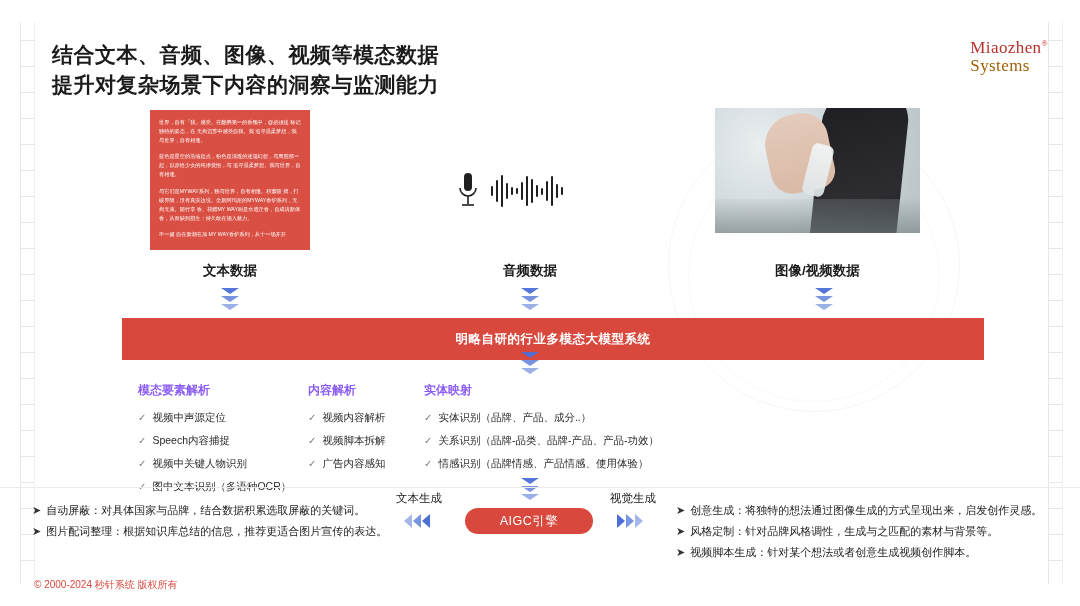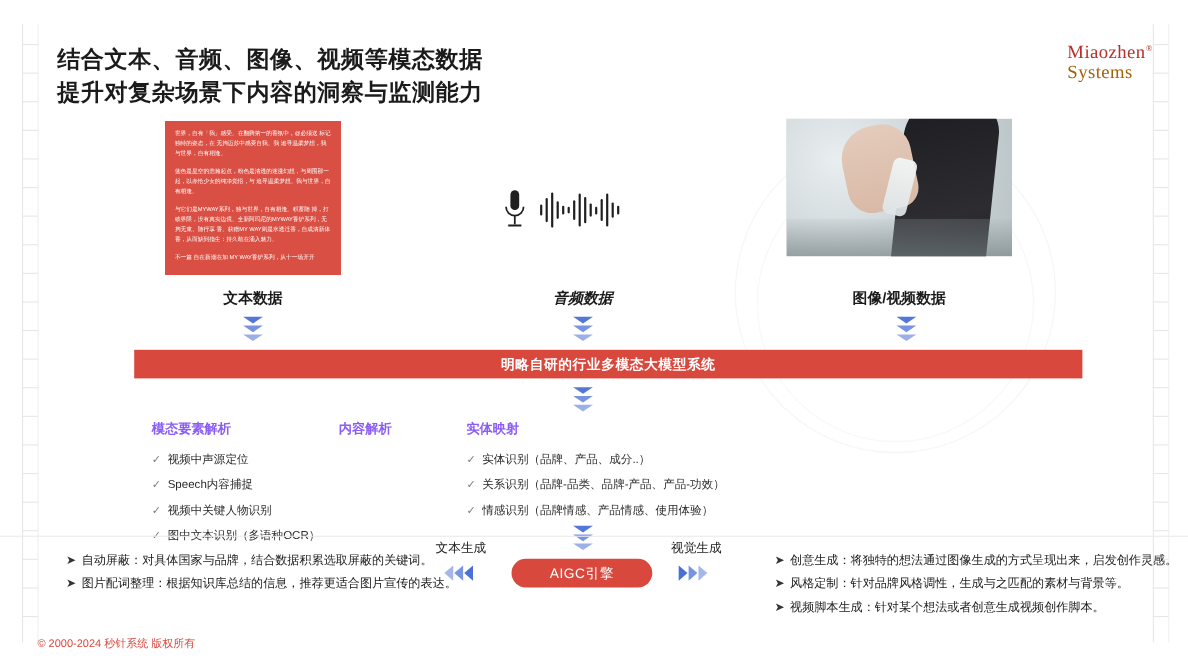--- a/index.html
+++ b/index.html
@@ -218,21 +218,21 @@
 
   .src-label {
     position: absolute;
     top: 152px;
     font-size: 13.5px;
     font-weight: bold;
     color: #1b1b1b;
     text-align: center;
   }
   .src-label.a { left: 150px; width: 160px; }
-  .src-label.b { left: 455px; width: 150px; font-style: italic; }
+  .src-label.b { left: 455px; width: 150px; }
   .src-label.c { right: 160px; width: 205px; }
 
   
   .chev-down {
     position: absolute;
     width: 22px;
     display: flex;
     flex-direction: column;
     align-items: center;
     gap: 2px;
@@ -247,21 +247,21 @@
   .chev-down i:nth-child(1) { opacity: .95; }
   .chev-down i:nth-child(2) { opacity: .75; }
   .chev-down i:nth-child(3) { opacity: .55; }
 
   
   .engine-bar {
     position: absolute;
     left: 122px;
     right: 96px;
     top: 318px;
-    height: 26px;
+    height: 42px;
     background: #d9483d;
     color: #fff;
     font-size: 12.5px;
     font-weight: bold;
     display: flex;
     align-items: center;
     justify-content: center;
     letter-spacing: .5px;
   }
 
@@ -347,21 +347,21 @@
 
   
   .bottom-left, .bottom-right {
     position: absolute;
     font-size: 11px;
     color: #1b1b1b;
     line-height: 1.9;
   }
   .bottom-left { left: 32px; top: 500px; width: 360px; }
   .bottom-right { left: 676px; top: 500px; width: 390px; }
-  .bullet { white-space: nowrap; margin-left: 28px; }
+  .bullet { white-space: nowrap; }
   .bullet .arrow { color: #333; margin-right: 5px; }
 
   .footer {
     position: absolute;
     left: 34px;
     bottom: 14px;
     font-size: 10px;
     color: #d9483d;
   }
 
@@ -520,20 +520,25 @@
       <ul>
         <li><span class="tick">✓</span><span>视频中声源定位</span></li>
         <li><span class="tick">✓</span><span>Speech内容捕捉</span></li>
         <li><span class="tick">✓</span><span>视频中关键人物识别</span></li>
         <li><span class="tick">✓</span><span>图中文本识别（多语种OCR）</span></li>
       </ul>
     </div>
 
     <div class="cap c2">
       <h4>内容解析</h4>
+      <ul>
+        <li><span class="tick">✓</span><span>视频内容解析</span></li>
+        <li><span class="tick">✓</span><span>视频脚本拆解</span></li>
+        <li><span class="tick">✓</span><span>广告内容感知</span></li>
+      </ul>
     </div>
 
     <div class="cap c3">
       <h4>实体映射</h4>
       <ul>
         <li><span class="tick">✓</span><span>实体识别（品牌、产品、成分..）</span></li>
         <li><span class="tick">✓</span><span>关系识别（品牌-品类、品牌-产品、产品-功效）</span></li>
         <li><span class="tick">✓</span><span>情感识别（品牌情感、产品情感、使用体验）</span></li>
       </ul>
     </div>

